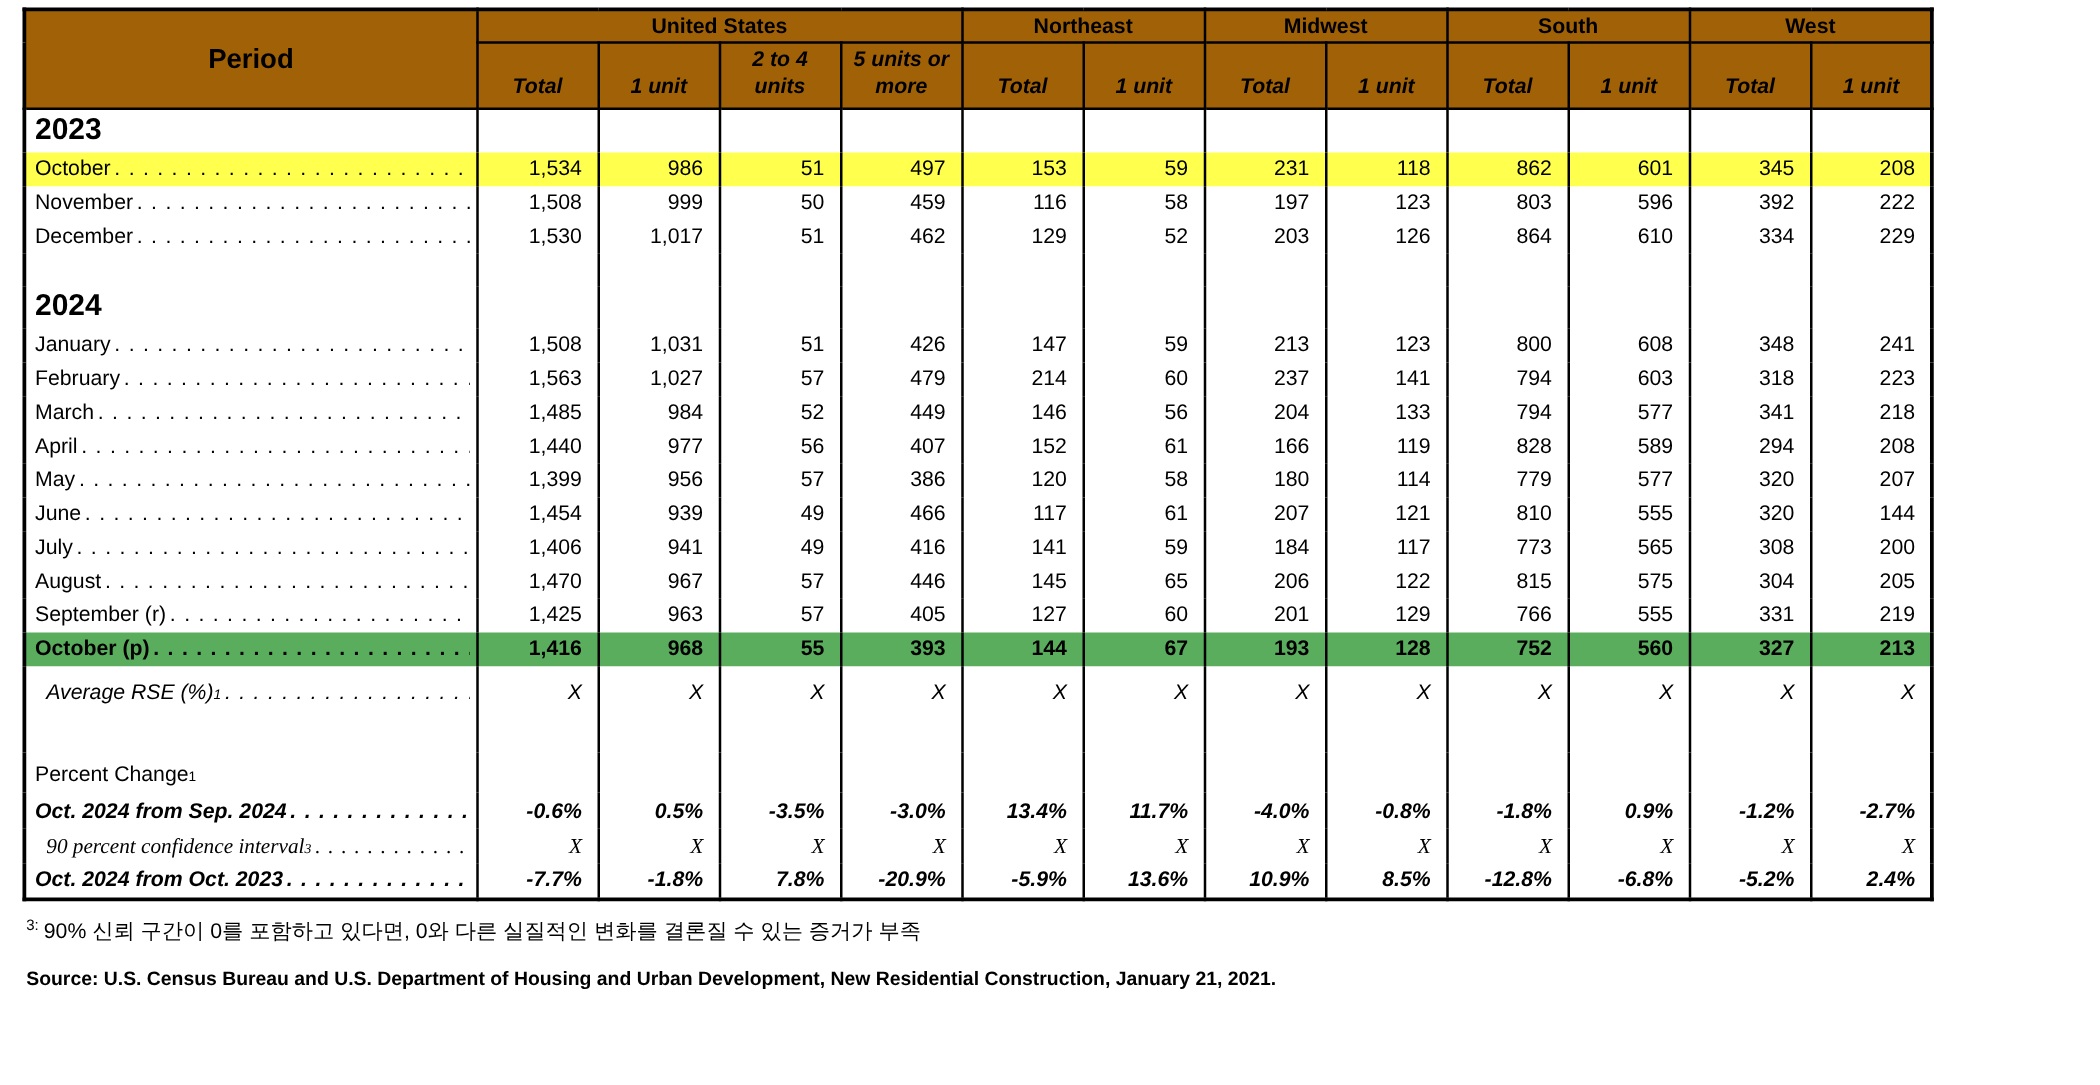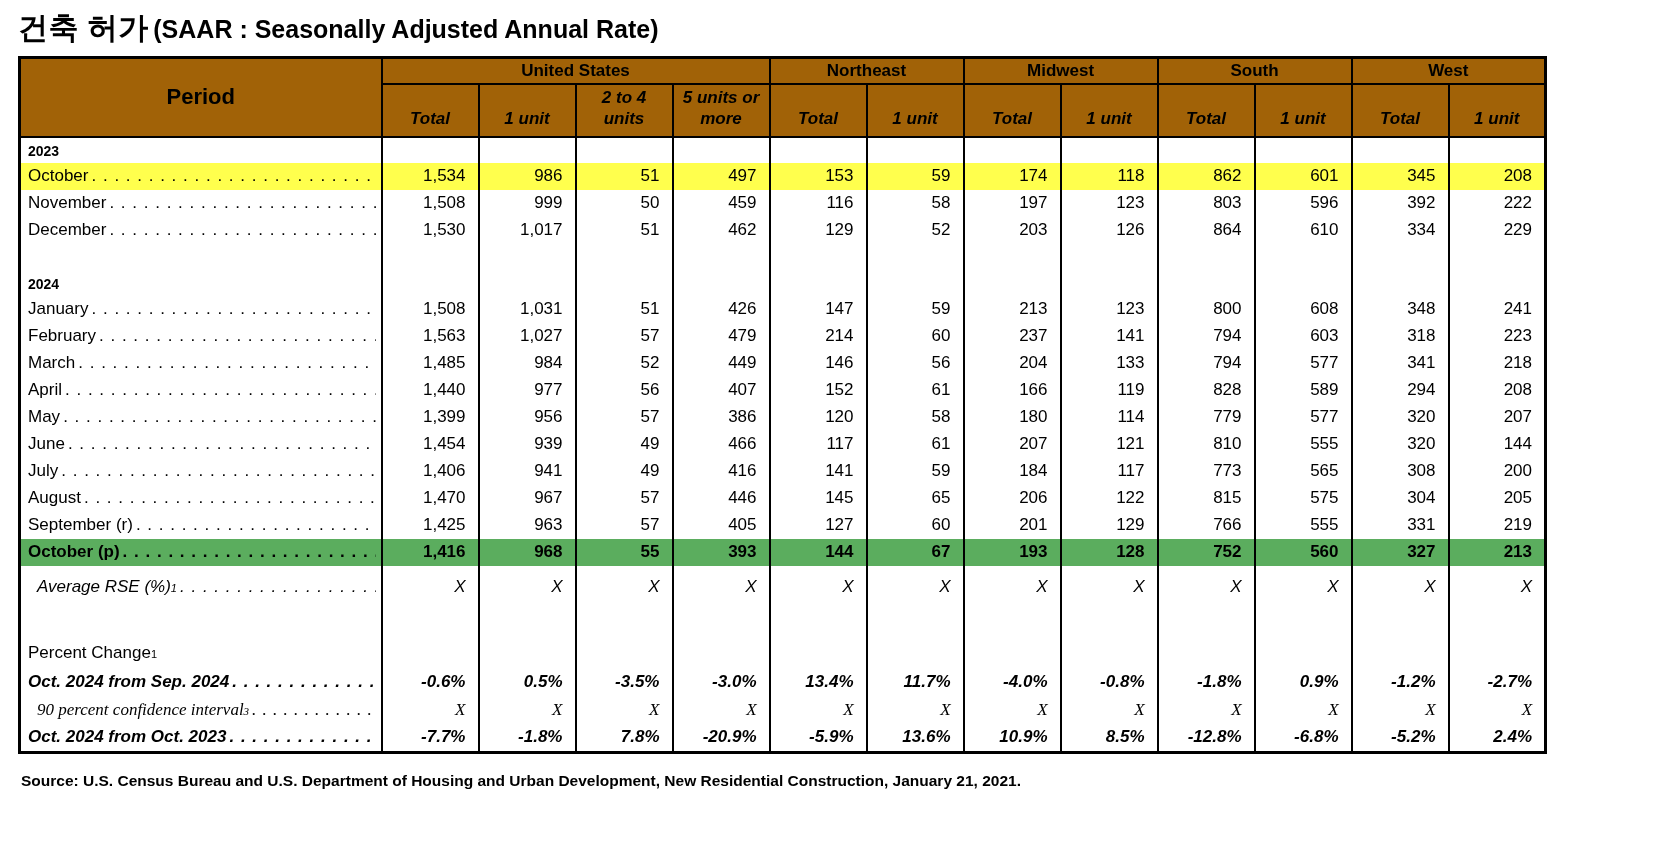--- a/index.html
+++ b/index.html
@@ -49,21 +49,21 @@
   .pwrap { display: flex; align-items: baseline; }
   .plabel { white-space: nowrap; }
   .leader { flex: 1 1 auto; overflow: hidden; white-space: nowrap; margin-left: 3px; min-width: 0; }
   .leader::before {
     content: ". . . . . . . . . . . . . . . . . . . . . . . . . . . . . . . . . . . . . . . . . . . . . . . . . . . . . . . . . . . .";
     letter-spacing: 1px;
   }
   sup { font-size: 11px; line-height: 0; }
 
   tr.r-year    { height: 26px; font-weight: bold; font-size: 18px; }
-  tr.r-year td { font-size: 14px; }
+  tr.r-year td { font-size: 24px; }
   tr.r-data    { height: 27px; }
   tr.r-empty   { height: 26px; }
   tr.gap       { height: 34px; }
   tr.r-section { height: 32px; }
 
   tr.rse { height: 35px; font-style: italic; }
   tr.rse .pwrap, tr.ci .pwrap { padding-left: 9px; }
   tr.ci  { font-style: italic; height: 28px; font-family: Liberation Serif, serif; }
   tr.pct { font-weight: bold; font-style: italic; height: 29px; }
 
@@ -73,24 +73,20 @@
   .footnotes { margin-top: 8px; padding-left: 3px; }
   .fn { font-size: 17px; margin: 12px 0; }
   .fn .fn-marker { font-size: 12px; vertical-align: super; margin-right: 4px; }
   .source-line { font-size: 15.5px; font-weight: bold; margin-top: 18px; }
 </style>
 </head>
 <body>
 
 <div class="page">
 
-  <div class="title">
-    <span class="t-main">건축 허가</span>
-    <span class="t-sub">(SAAR : Seasonally Adjusted Annual Rate)</span>
-  </div>
 
   <table class="permits">
     <colgroup>
       <col class="c-period">
       <col class="c-val">
         <col class="c-val">
         <col class="c-val">
         <col class="c-val">
       <col class="c-val">
         <col class="c-val">
@@ -151,21 +147,21 @@
               <span class="plabel">October</span>
               <span class="leader"></span>
             </span>
           </td>
           <td class="val">1,534</td>
           <td class="val">986</td>
           <td class="val">51</td>
           <td class="val">497</td>
           <td class="val">153</td>
           <td class="val">59</td>
-          <td class="val">174</td>
+          <td class="val">231</td>
           <td class="val">118</td>
           <td class="val">862</td>
           <td class="val">601</td>
           <td class="val">345</td>
           <td class="val">208</td>
         </tr>
         <tr class="r-data">
           <td class="period-cell">
             <span class="pwrap">
               <span class="plabel">November</span>
@@ -561,16 +557,19 @@
           <td class="val">8.5%</td>
           <td class="val">-12.8%</td>
           <td class="val">-6.8%</td>
           <td class="val">-5.2%</td>
           <td class="val">2.4%</td>
         </tr>
       </tbody>
   </table>
 
   <div class="footnotes">
+    <div class="fn">
+      <span class="fn-marker">3:</span><span>90% 신뢰 구간이 0를 포함하고 있다면, 0와 다른 실질적인 변화를 결론질 수 있는 증거가 부족</span>
+    </div>
     <div class="source-line">Source: U.S. Census Bureau and U.S. Department of Housing and Urban Development, New Residential Construction, January 21, 2021.</div>
   </div>
 
 </div>
 
 </body></html>

